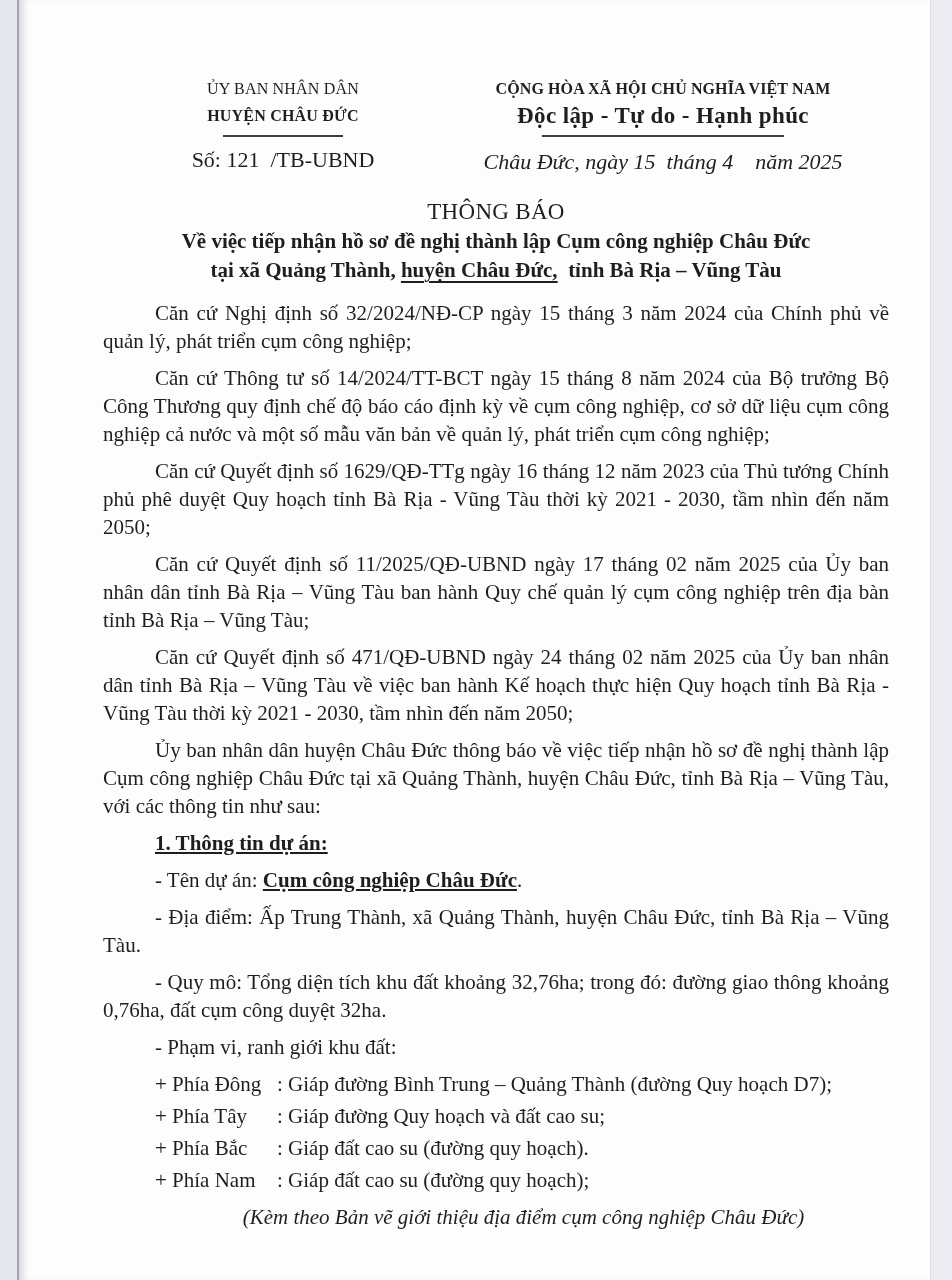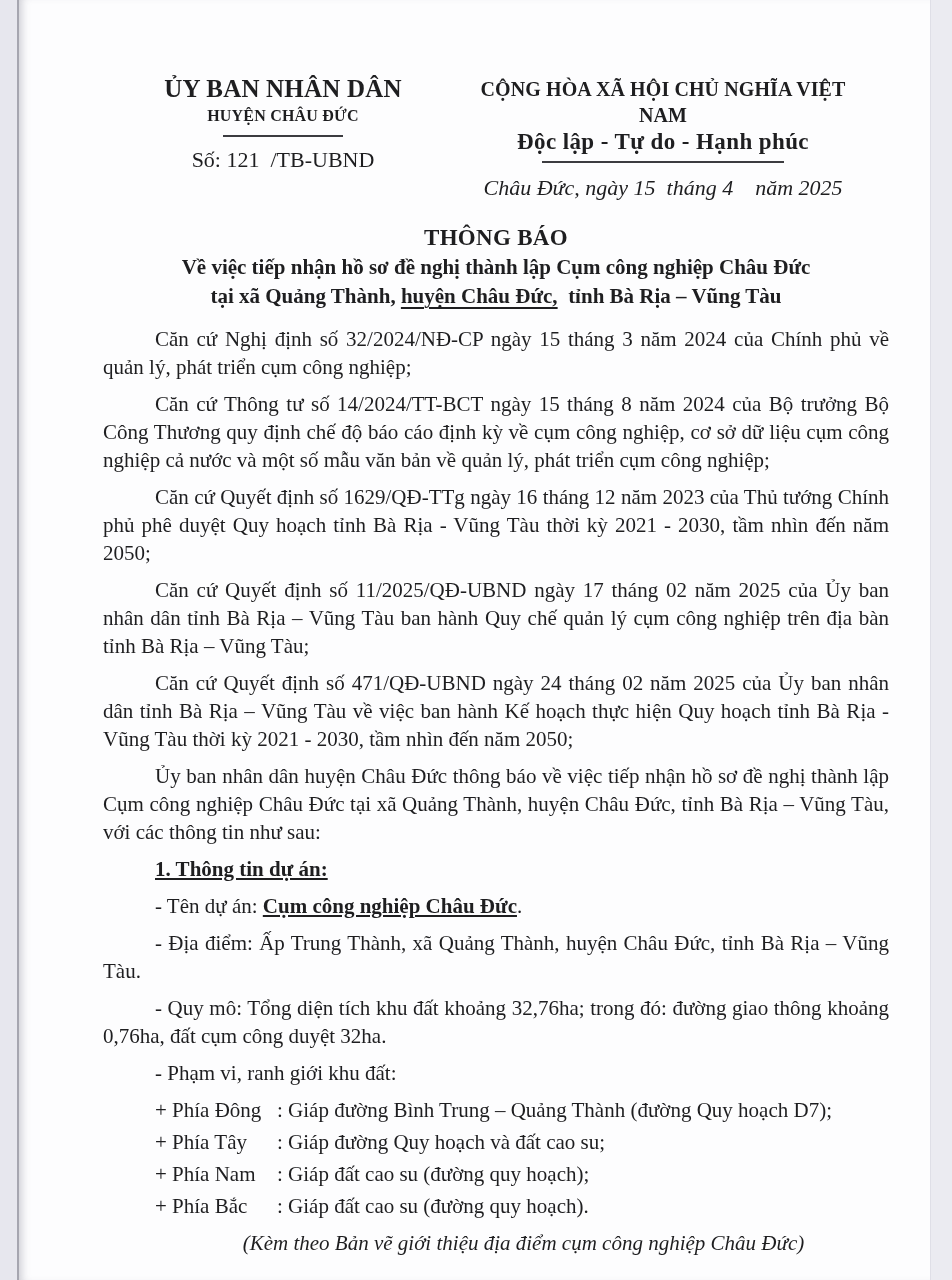--- a/index.html
+++ b/index.html
@@ -16,33 +16,33 @@
     border-right:1px solid #dfdfe7;
     box-shadow:inset 8px 0 10px -6px rgba(110,110,130,.38);
     box-sizing:border-box;
   }
   .content{padding:76px 41px 0 84px;box-sizing:border-box;}
 
   
   .hdr{display:flex;}
   .hdr-left{width:360px;text-align:center;}
   .hdr-right{flex:1;text-align:center;padding-right:26px;}
-  .org-parent{font-weight:bold;font-size:25px;line-height:26px;letter-spacing:.2px;}
+  .org-parent{font-weight:normal;font-size:16px;line-height:26px;letter-spacing:.2px;}
   .org-name{font-weight:bold;font-size:16px;line-height:27px;letter-spacing:.2px;}
   .rule{height:2px;background:#3c3c40;border:none;margin:6px auto 0 auto;}
   .rule-left{width:120px;}
   .rule-right{width:242px;margin-top:5px;height:2px;}
   .doc-number{font-size:22px;margin-top:10px;white-space:pre-wrap;}
-  .national-title{font-weight:bold;font-size:20px;line-height:26px;letter-spacing:.1px;}
+  .national-title{font-weight:bold;font-size:16px;line-height:26px;letter-spacing:.1px;}
   .motto{font-weight:bold;font-size:23px;line-height:28px;letter-spacing:.4px;}
   .date-line{font-style:italic;font-size:22px;margin-top:12px;white-space:pre-wrap;}
 
   
   .title-block{text-align:center;margin-top:22px;}
-  .doc-type{font-weight:bold;font-size:23px;line-height:30px;letter-spacing:.3px;}
+  .doc-type{font-weight:normal;font-size:23px;line-height:30px;letter-spacing:.3px;}
   .subject{font-weight:bold;font-size:21px;line-height:29px;white-space:pre-wrap;}
   .u-inline{text-decoration:underline;text-underline-offset:4px;text-decoration-thickness:1.5px;}
 
   
   .body-text{margin-top:14px;font-size:21px;}
   .para{
     margin:9px 0;text-indent:52px;text-align:justify;
     line-height:28px;
   }
   .bold{font-weight:bold;text-decoration:underline;}
@@ -104,25 +104,25 @@
 
       <div class="boundary-row">
         <span class="b-label">+ Phía Đông</span>
         <span class="b-value">: Giáp đường Bình Trung – Quảng Thành (đường Quy hoạch D7);</span>
       </div>
       <div class="boundary-row">
         <span class="b-label">+ Phía Tây</span>
         <span class="b-value">: Giáp đường Quy hoạch và đất cao su;</span>
       </div>
       <div class="boundary-row">
+        <span class="b-label">+ Phía Bắc</span>
+        <span class="b-value">: Giáp đất cao su (đường quy hoạch).</span>
+      </div>
+      <div class="boundary-row">
         <span class="b-label">+ Phía Nam</span>
         <span class="b-value">: Giáp đất cao su (đường quy hoạch);</span>
-      </div>
-      <div class="boundary-row">
-        <span class="b-label">+ Phía Bắc</span>
-        <span class="b-value">: Giáp đất cao su (đường quy hoạch).</span>
       </div>
 
       <div class="attachment">(Kèm theo Bản vẽ giới thiệu địa điểm cụm công nghiệp Châu Đức)</div>
     </div>
 
   </div>
 </div>
 
 </body></html>

